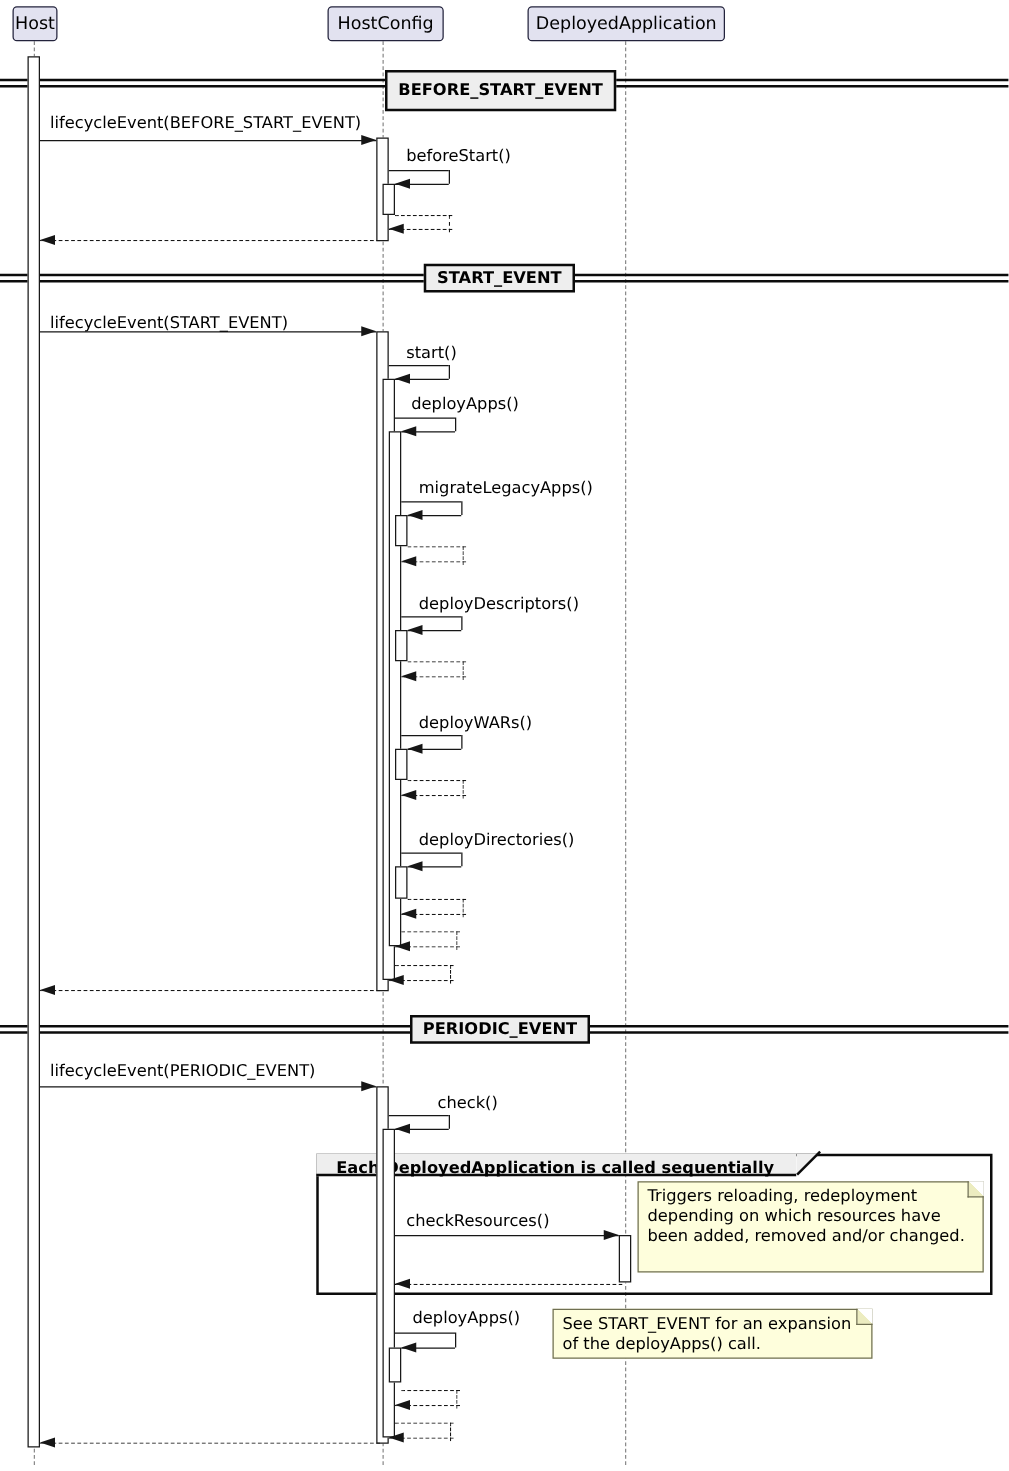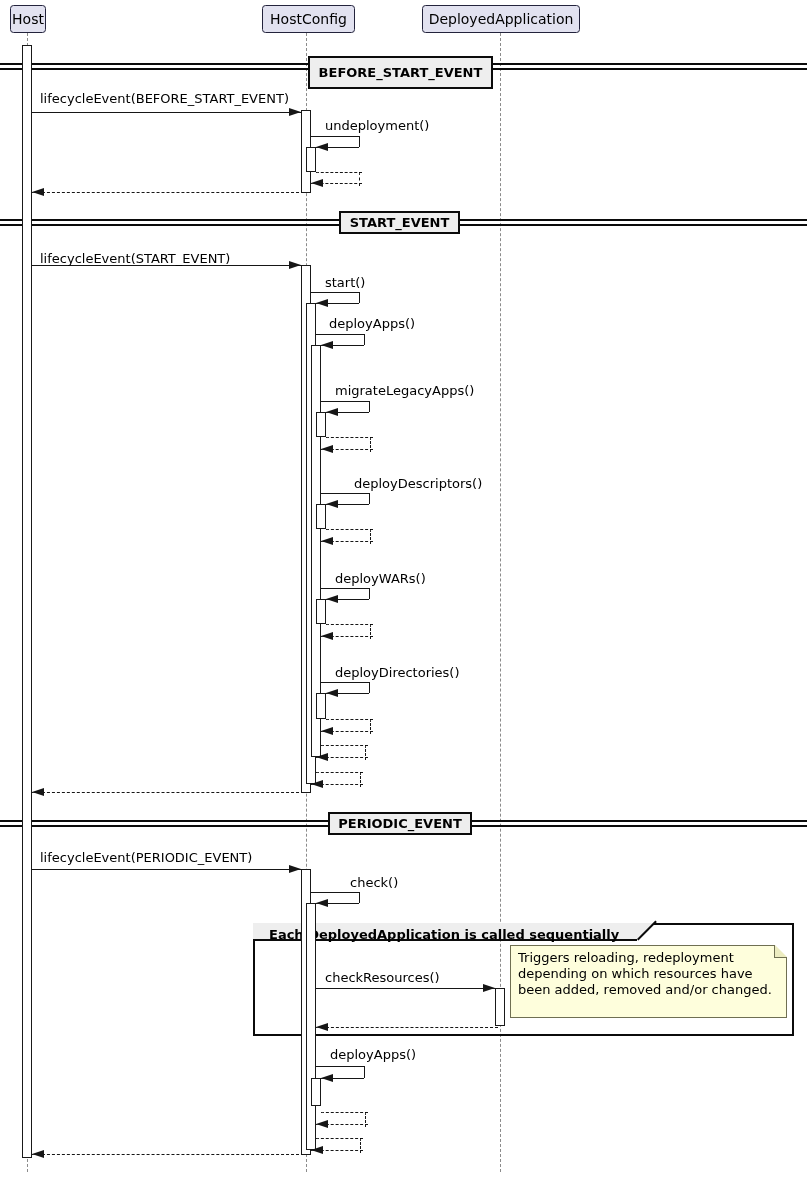--- a/index.html
+++ b/index.html
@@ -61,20 +61,24 @@
       <div class="group-header-bg"></div>
       <div class="group-header-tri"></div>
       <div class="group-header-diag"></div>
       <div class="group-label">Each DeployedApplication is called sequentially</div>
     </div>
 
     <div class="abs note" style="left: 510px; top: 945px; width: 277px; height: 73px;">
       <div class="note-line">Triggers reloading, redeployment</div>
       <div class="note-line">depending on which resources have</div>
       <div class="note-line">been added, removed and/or changed.</div>
+    </div>
+    <div class="abs note" style="left: 442px; top: 1047px; width: 256px; height: 40px;">
+      <div class="note-line">See START_EVENT for an expansion</div>
+      <div class="note-line">of the deployApps() call.</div>
     </div>
   </div>
 
   <div class="layer" id="layer-shapes">
       <div class="abs activation" style="left: 22px; top: 45px; width: 10px; height: 1113px;"></div>
       <div class="abs activation" style="left: 301px; top: 110px; width: 10px; height: 83px;"></div>
       <div class="abs activation" style="left: 306px; top: 147px; width: 10px; height: 25px;"></div>
       <div class="abs activation" style="left: 301px; top: 265px; width: 10px; height: 528px;"></div>
       <div class="abs activation" style="left: 306px; top: 303px; width: 10px; height: 481px;"></div>
       <div class="abs activation" style="left: 311px; top: 345px; width: 10px; height: 412px;"></div>
@@ -179,23 +183,23 @@
   <div class="layer" id="layer-text">
     <div class="abs participant" style="left: 10px; top: 5px; width: 36px; height: 28px;">Host</div>
     <div class="abs participant" style="left: 262px; top: 5px; width: 93px; height: 28px;">HostConfig</div>
     <div class="abs participant" style="left: 422px; top: 5px; width: 158px; height: 28px;">DeployedApplication</div>
 
     <div class="abs msg-label" style="left: 40px; top: 92px;">lifecycleEvent(BEFORE_START_EVENT)</div>
     <div class="abs msg-label" style="left: 40px; top: 252px;">lifecycleEvent(START_EVENT)</div>
     <div class="abs msg-label" style="left: 40px; top: 851px;">lifecycleEvent(PERIODIC_EVENT)</div>
     <div class="abs msg-label" style="left: 325px; top: 971px;">checkResources()</div>
 
-    <div class="abs msg-label" style="left: 325px; top: 119px;">undeployment()</div>
+    <div class="abs msg-label" style="left: 325px; top: 119px;">beforeStart()</div>
     <div class="abs msg-label" style="left: 325px; top: 276px;">start()</div>
     <div class="abs msg-label" style="left: 329px; top: 317px;">deployApps()</div>
     <div class="abs msg-label" style="left: 335px; top: 384px;">migrateLegacyApps()</div>
-    <div class="abs msg-label" style="left: 335px; top: 477px; margin-left: 19px;">deployDescriptors()</div>
+    <div class="abs msg-label" style="left: 335px; top: 477px;">deployDescriptors()</div>
     <div class="abs msg-label" style="left: 335px; top: 572px;">deployWARs()</div>
     <div class="abs msg-label" style="left: 335px; top: 666px;">deployDirectories()</div>
     <div class="abs msg-label" style="left: 326px; top: 876px; margin-left: 24px;">check()</div>
     <div class="abs msg-label" style="left: 330px; top: 1048px;">deployApps()</div>
   </div>
 </div>
 
 </body></html>

